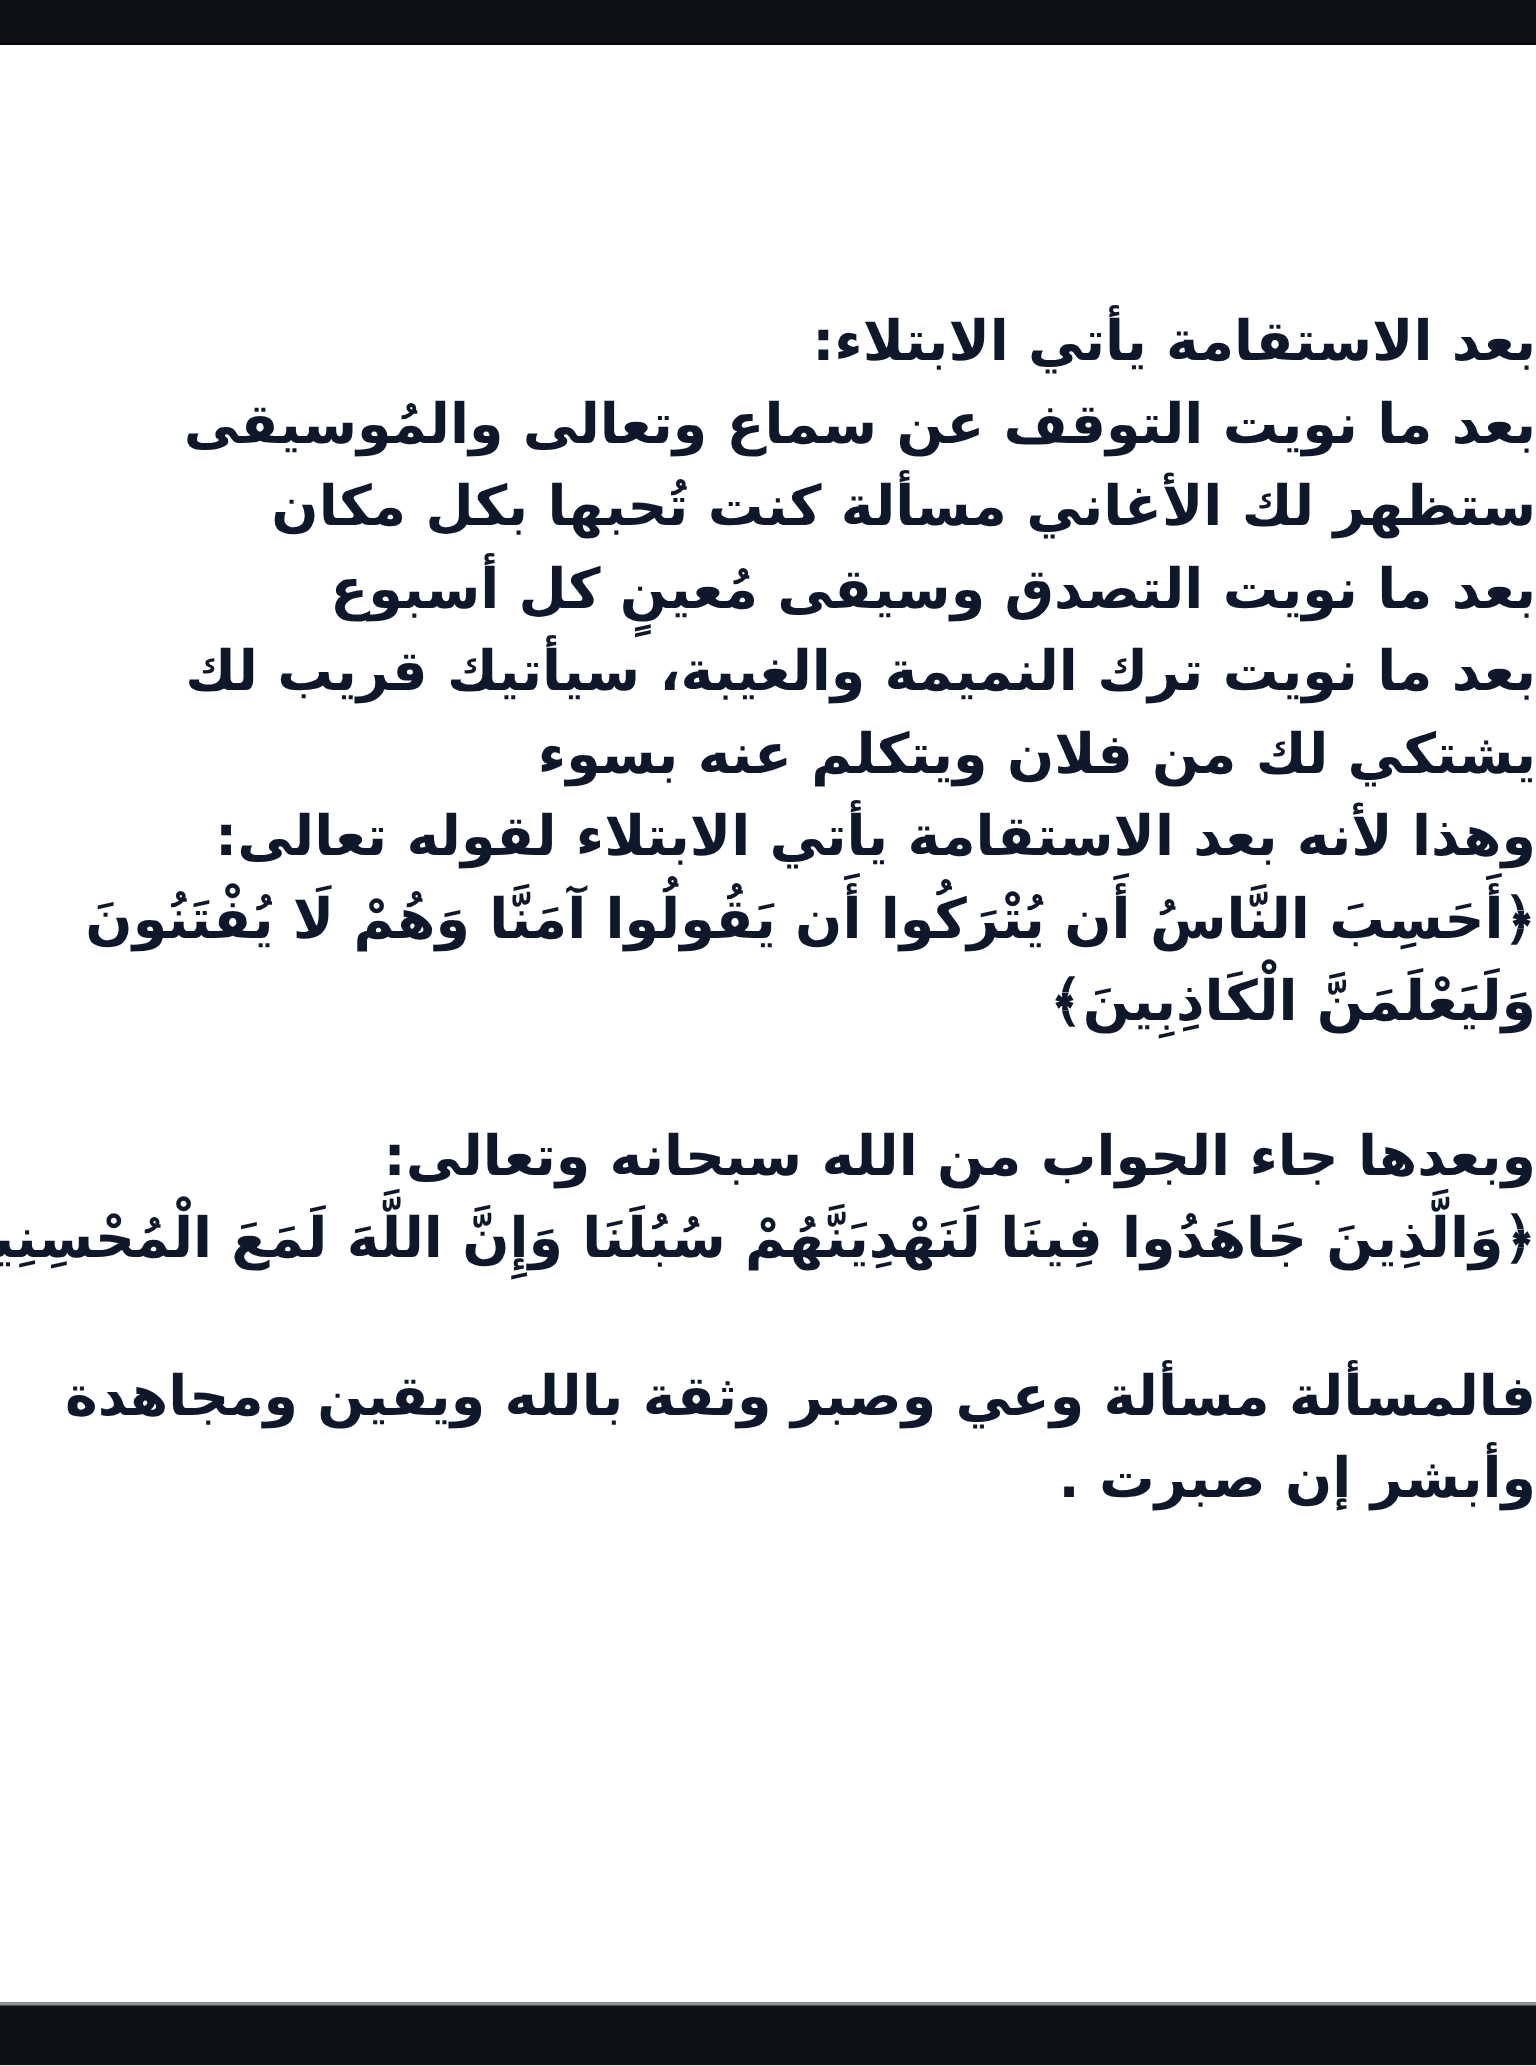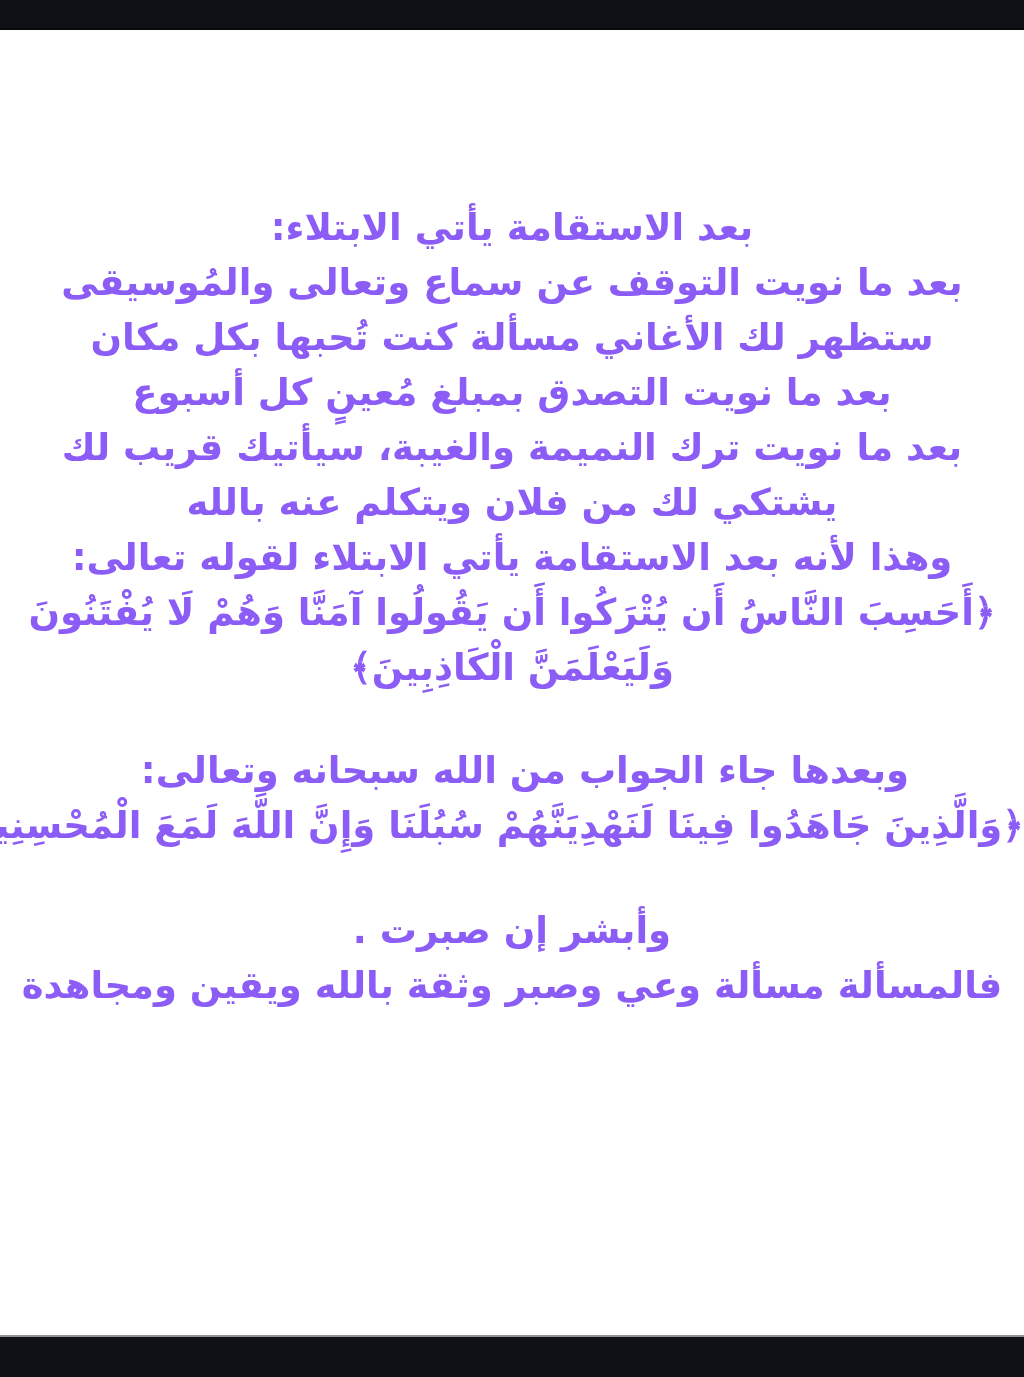--- a/index.html
+++ b/index.html
@@ -30,22 +30,22 @@
     bottom: 0;
     height: 40px;
     border-top: 2px solid #8e9297;
   }
   .content {
     position: absolute;
     top: 200px;
     left: 0;
     right: 0;
     direction: rtl;
-    text-align: center;
-    color: #8b5cf6;
+    text-align: right;
+    color: #0f172a;
     font-weight: bold;
   }
   .para { margin: 0; }
   .para-2 { margin-top: 48px; padding-left: 26px; }
   .para-3 { margin-top: 50px; }
   .line {
     font-size: 37px;
     line-height: 55px;
     white-space: nowrap;
     letter-spacing: 0px;
@@ -57,35 +57,35 @@
 <div class="canvas">
 
   <div class="letterbox top"></div>
 
   <div class="content" dir="rtl" lang="ar">
 
     <div class="para para-1">
       <div class="line">بعد الاستقامة يأتي الابتلاء:</div>
       <div class="line">بعد ما نويت التوقف عن سماع وتعالى والمُوسيقى</div>
       <div class="line">ستظهر لك الأغاني مسألة كنت تُحبها بكل مكان</div>
-      <div class="line">بعد ما نويت التصدق بمبلغ مُعينٍ كل أسبوع</div>
+      <div class="line">بعد ما نويت التصدق وسيقى مُعينٍ كل أسبوع</div>
       <div class="line">بعد ما نويت ترك النميمة والغيبة، سيأتيك قريب لك</div>
-      <div class="line">يشتكي لك من فلان ويتكلم عنه بالله</div>
+      <div class="line">يشتكي لك من فلان ويتكلم عنه بسوء</div>
       <div class="line">وهذا لأنه بعد الاستقامة يأتي الابتلاء لقوله تعالى:</div>
       <div class="line">﴿أَحَسِبَ النَّاسُ أَن يُتْرَكُوا أَن يَقُولُوا آمَنَّا وَهُمْ لَا يُفْتَنُونَ</div>
       <div class="line">وَلَيَعْلَمَنَّ الْكَاذِبِينَ﴾</div>
     </div>
 
     <div class="para para-2">
       <div class="line">وبعدها جاء الجواب من الله سبحانه وتعالى:</div>
       <div class="line">﴿وَالَّذِينَ جَاهَدُوا فِينَا لَنَهْدِيَنَّهُمْ سُبُلَنَا وَإِنَّ اللَّهَ لَمَعَ الْمُحْسِنِينَ﴾</div>
     </div>
 
     <div class="para para-3">
+      <div class="line">فالمسألة مسألة وعي وصبر وثقة بالله ويقين ومجاهدة</div>
       <div class="line">وأبشر إن صبرت .</div>
-      <div class="line">فالمسألة مسألة وعي وصبر وثقة بالله ويقين ومجاهدة</div>
     </div>
 
   </div>
 
   <div class="letterbox bottom"></div>
 
 </div>
 
 </body></html>

